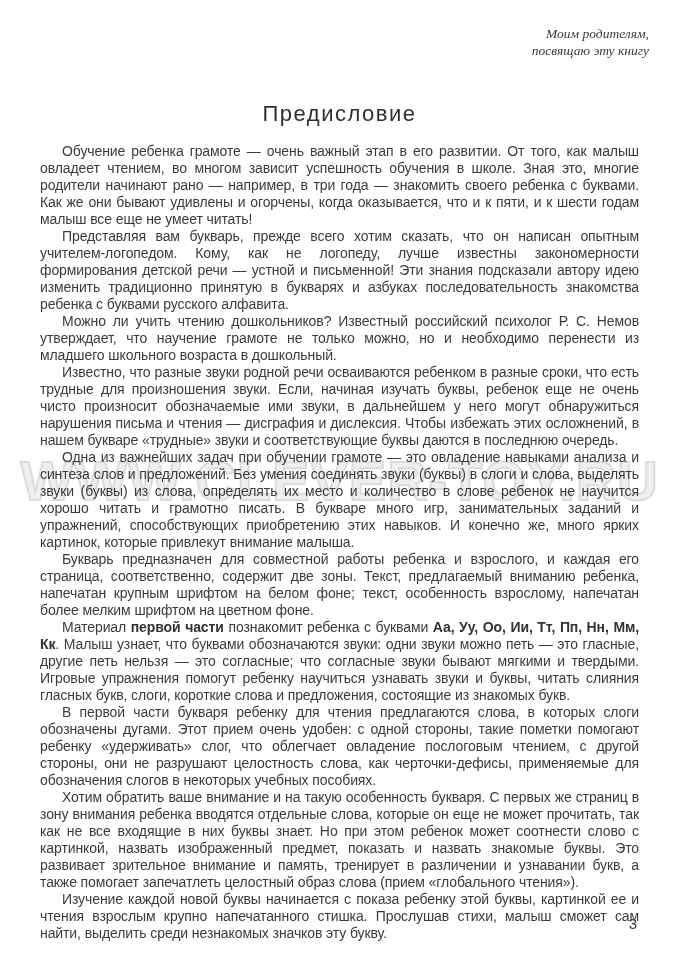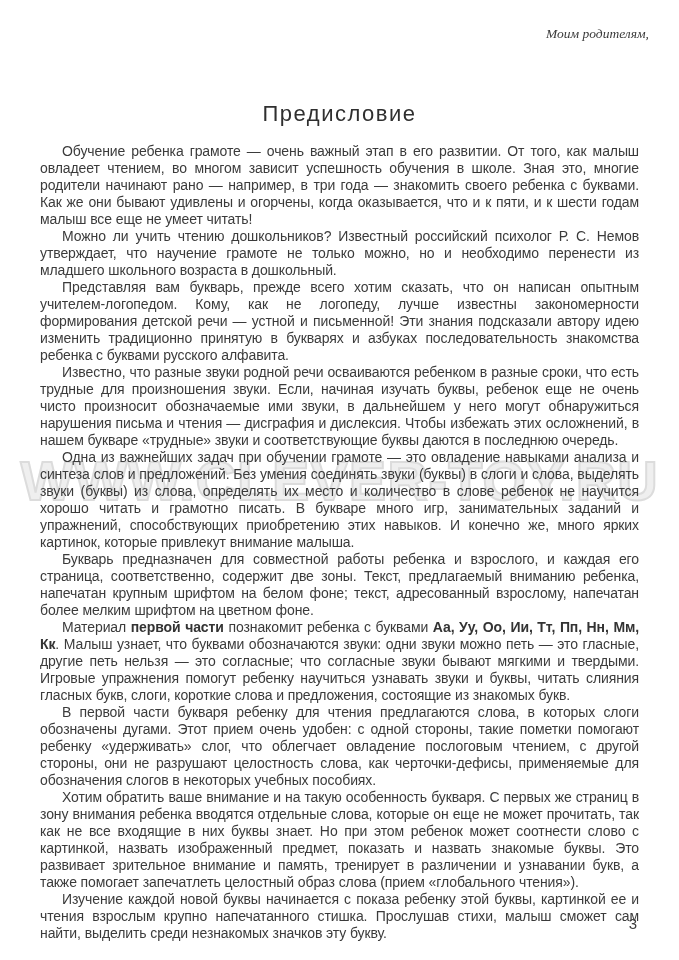--- a/index.html
+++ b/index.html
@@ -79,33 +79,34 @@
     z-index: 2;
   }
 </style>
 </head>
 <body>
 
 <div class="page">
 
   <div class="dedication">
     <div>Моим родителям,</div>
+    <div>посвящаю эту книгу</div>
   </div>
 
   <h1 class="title">Предисловие</h1>
 
   <div class="watermark">WWW.CLEVER-TOY.RU</div>
 
   <div class="body-text">
     <p>Обучение ребенка грамоте — очень важный этап в его развитии. От того, как малыш овладеет чтением, во многом зависит успешность обучения в школе. Зная это, многие родители начинают рано — например, в три года — знакомить своего ребенка с буквами. Как же они бывают удивлены и огорчены, когда оказывается, что и к пяти, и к шести годам малыш все еще не умеет читать!</p>
+    <p>Представляя вам букварь, прежде всего хотим сказать, что он написан опытным учителем-логопедом. Кому, как не логопеду, лучше известны закономерности формирования детской речи — устной и письменной! Эти знания подсказали автору идею изменить традиционно принятую в букварях и азбуках последовательность знакомства ребенка с буквами русского алфавита.</p>
     <p>Можно ли учить чтению дошкольников? Известный российский психолог Р. С. Немов утверждает, что научение грамоте не только можно, но и необходимо перенести из младшего школьного возраста в дошкольный.</p>
-    <p>Представляя вам букварь, прежде всего хотим сказать, что он написан опытным учителем-логопедом. Кому, как не логопеду, лучше известны закономерности формирования детской речи — устной и письменной! Эти знания подсказали автору идею изменить традиционно принятую в букварях и азбуках последовательность знакомства ребенка с буквами русского алфавита.</p>
     <p>Известно, что разные звуки родной речи осваиваются ребенком в разные сроки, что есть трудные для произношения звуки. Если, начиная изучать буквы, ребенок еще не очень чисто произносит обозначаемые ими звуки, в дальнейшем у него могут обнаружиться нарушения письма и чтения — дисграфия и дислексия. Чтобы избежать этих осложнений, в нашем букваре «трудные» звуки и соответствующие буквы даются в последнюю очередь.</p>
     <p>Одна из важнейших задач при обучении грамоте — это овладение навыками анализа и синтеза слов и предложений. Без умения соединять звуки (буквы) в слоги и слова, выделять звуки (буквы) из слова, определять их место и количество в слове ребенок не научится хорошо читать и грамотно писать. В букваре много игр,  занимательных заданий и упражнений, способствующих приобретению этих навыков. И конечно же, много ярких картинок, которые привлекут внимание малыша.</p>
-    <p>Букварь предназначен для совместной работы ребенка и взрослого, и каждая его страница, соответственно, содержит две зоны. Текст, предлагаемый вниманию ребенка, напечатан крупным шрифтом на белом фоне; текст, адресованный взрослому, напечатан более мелким шрифтом на цветном фоне.</p>
+    <p>Букварь предназначен для совместной работы ребенка и взрослого, и каждая его страница, соответственно, содержит две зоны. Текст, предлагаемый вниманию ребенка, напечатан крупным шрифтом на белом фоне; текст, особенность взрослому, напечатан более мелким шрифтом на цветном фоне.</p>
     <p><span>Материал </span><b>первой части</b><span> познакомит ребенка с буквами </span><b>Аа,  Уу, Оо, Ии, Тт, Пп, Нн, Мм, Кк</b><span>. Малыш узнает, что буквами обозначаются звуки: одни звуки можно петь — это гласные, другие петь нельзя — это согласные; что согласные звуки бывают мягкими и твердыми. Игровые упражнения помогут ребенку научиться узнавать звуки и буквы, читать слияния гласных букв, слоги, короткие слова и предложения, состоящие из знакомых букв.</span></p>
     <p>В первой части букваря ребенку для чтения предлагаются слова, в которых слоги обозначены дугами. Этот прием очень удобен: с одной стороны, такие пометки помогают ребенку «удерживать» слог, что облегчает овладение послоговым чтением, с другой стороны, они не разрушают целостность слова, как черточки-дефисы, применяемые для обозначения слогов в некоторых учебных пособиях.</p>
     <p>Хотим обратить ваше внимание и на такую особенность букваря. С первых же страниц в зону внимания ребенка вводятся отдельные слова, которые он еще не может прочитать, так как не все входящие в них буквы знает. Но при этом ребенок может соотнести слово с картинкой, назвать изображенный предмет, показать и назвать знакомые буквы. Это развивает зрительное внимание и память, тренирует в различении и узнавании букв, а также помогает запечатлеть целостный образ слова (прием «глобального чтения»).</p>
     <p>Изучение каждой новой буквы начинается с показа ребенку этой буквы, картинкой ее и чтения взрослым крупно напечатанного стишка. Прослушав стихи, малыш сможет  сам найти, выделить среди незнакомых значков эту букву.</p>
   </div>
 
   <div class="page-number">3</div>
 
 </div>
 

